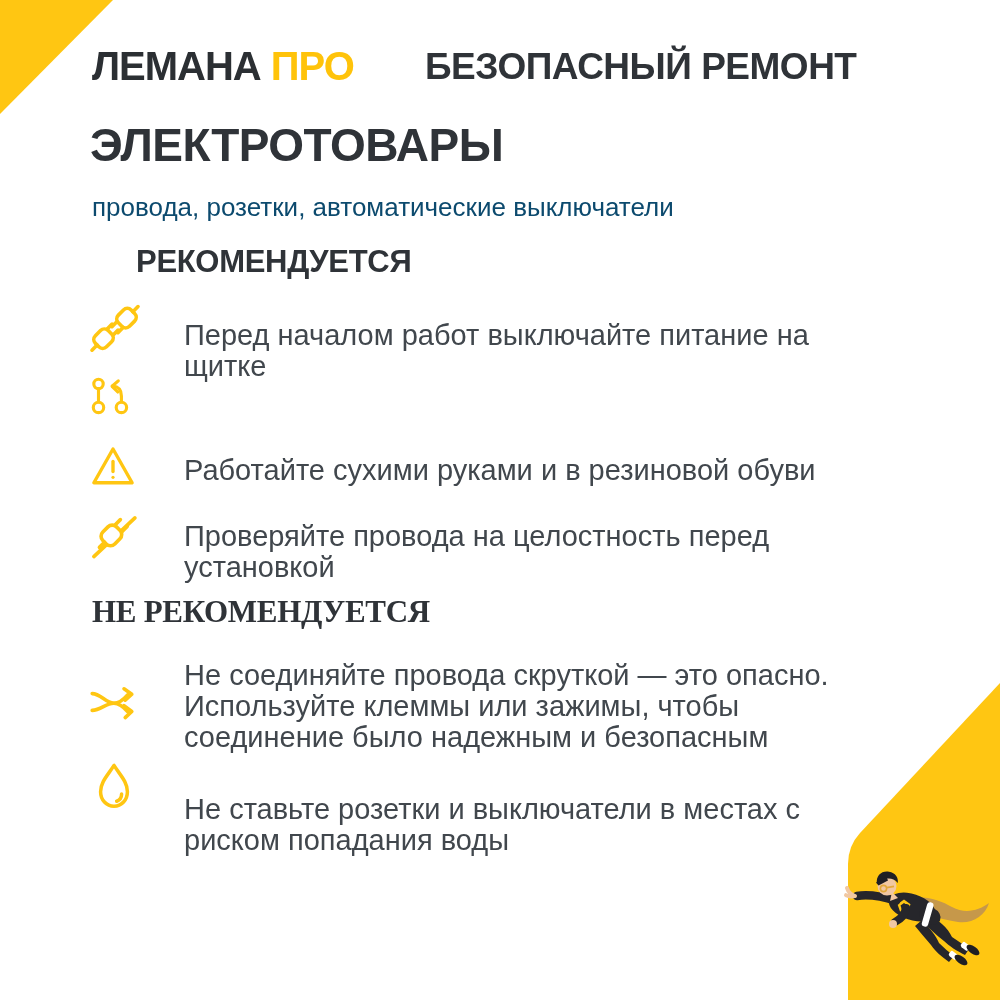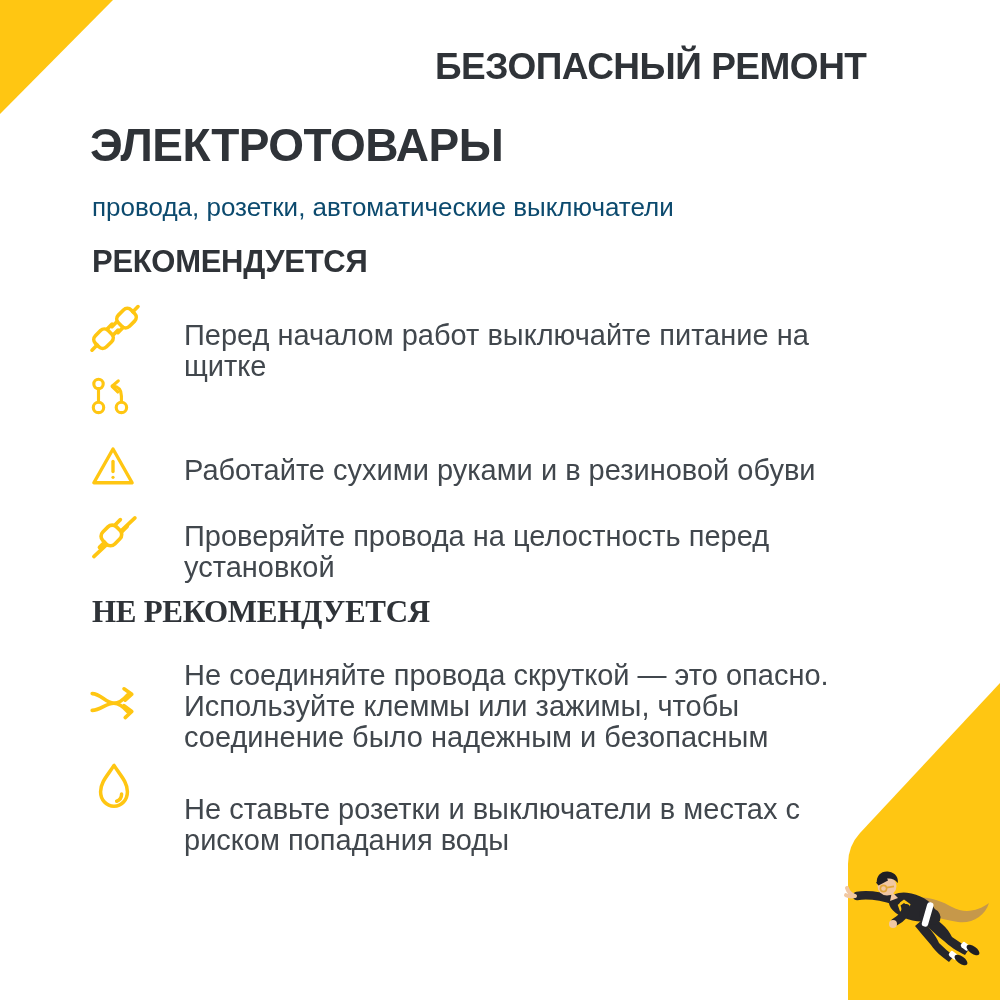--- a/index.html
+++ b/index.html
@@ -8,28 +8,28 @@
 
   
   .corner-tl{position:absolute;left:0;top:0;width:113px;height:114px;background:#FFC612;
              clip-path:polygon(0 0,100% 0,0 100%);}
   .corner-br{position:absolute;right:0;bottom:0;width:160px;height:320px;}
 
   
   .logo{position:absolute;left:92px;top:44px;font-weight:900;font-size:40px;letter-spacing:-1px;white-space:nowrap;}
   .logo .lg1{color:#2B2F33;}
   .logo .lg2{color:#FFC30A;}
-  .campaign-title{position:absolute;left:435px;top:46px;font-weight:900;font-size:37px;letter-spacing:-0.5px;
+  .campaign-title{position:absolute;left:425px;top:46px;font-weight:900;font-size:37px;letter-spacing:-0.5px;
                   color:#2F3338;white-space:nowrap;}
 
   .page-title{position:absolute;left:90px;top:118px;font-weight:900;font-size:46px;letter-spacing:-0.5px;color:#2F3338;}
   .page-subtitle{position:absolute;left:92px;top:192px;font-size:26px;color:#0c4a6e;}
 
   .section-heading{position:absolute;left:92px;font-weight:900;font-size:31px;letter-spacing:-0.3px;color:#2F3338;white-space:nowrap;}
-  .sh-1{top:244px;}
+  .sh-1{top:244px;margin-left:44px;}
   .sh-2{top:594px;font-family:Liberation Serif, serif;}
 
   .item-icon{position:absolute;left:86px;width:58px;height:58px;}
   .item-icon svg{width:100%;height:100%;}
   .item-text{position:absolute;left:184px;width:700px;font-size:29px;line-height:31px;color:#41474D;}
 
   .i1{top:300px}.t1{top:320px}
   .i2{top:372px}.t2{top:374px}
   .i3{top:440px}.t3{top:455px}
   .i4{top:504px}.t4{top:521px}
@@ -38,20 +38,24 @@
 
   .stroke-ic{stroke:#FFC612;fill:none;stroke-width:3;stroke-linecap:round;stroke-linejoin:round;}
 </style>
 </head>
 <body>
 
 <div class="poster">
 
   <div class="corner-tl"></div>
 
+  <div class="logo">
+    <span class="lg1">ЛЕМАНА</span>
+    <span class="lg2">ПРО</span>
+  </div>
   <div class="campaign-title">БЕЗОПАСНЫЙ РЕМОНТ</div>
 
   <div class="page-title">ЭЛЕКТРОТОВАРЫ</div>
   <div class="page-subtitle">провода, розетки, автоматические выключатели</div>
 
   <div class="section-heading sh-1">РЕКОМЕНДУЕТСЯ</div>
 
   <div class="item-icon i1">
     <svg viewBox="0 0 48 48" class="stroke-ic">
       <g transform="translate(14.5,32) rotate(-45)">

